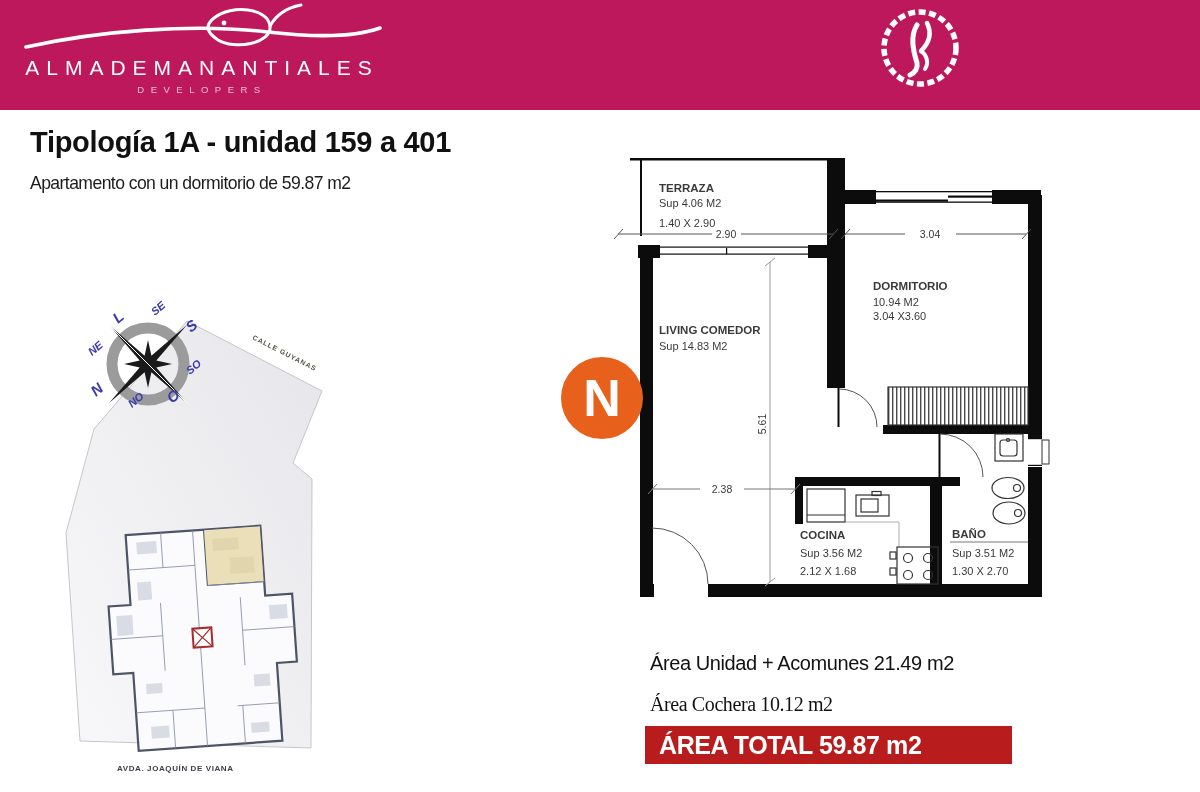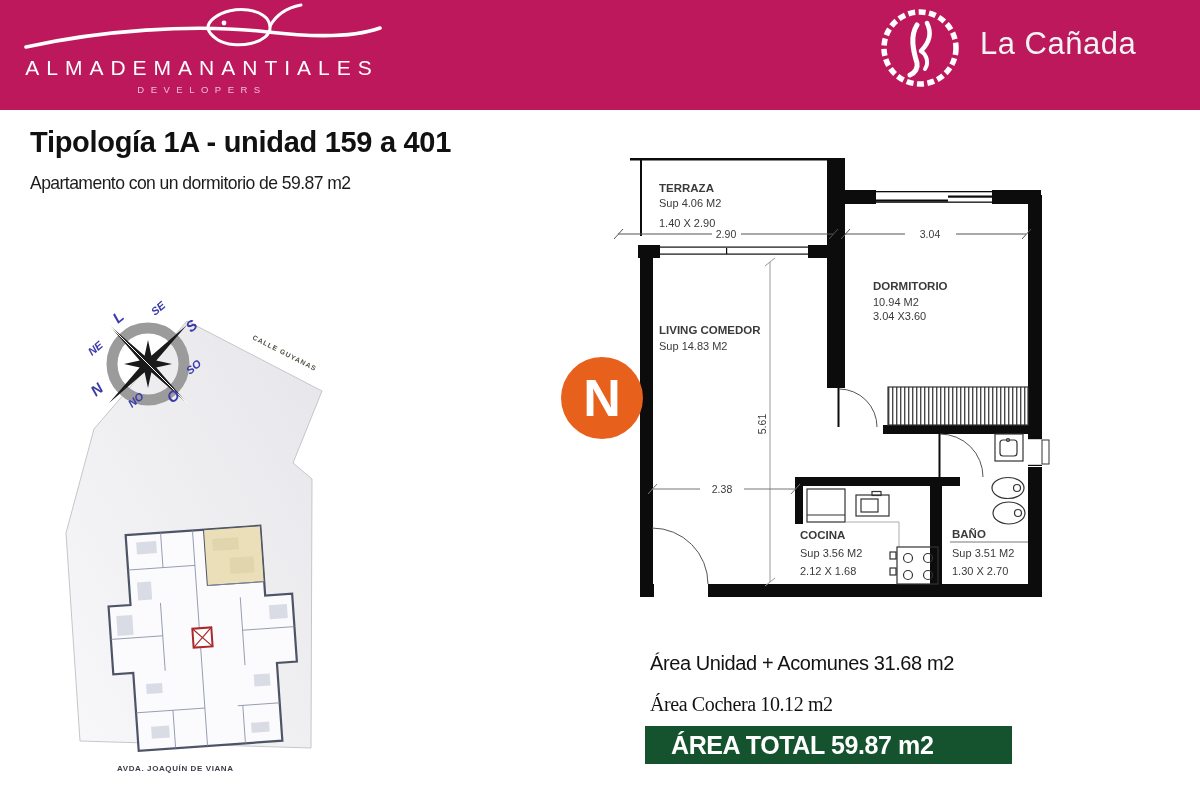--- a/index.html
+++ b/index.html
@@ -39,22 +39,22 @@
   
   .drawing{position:absolute;left:0;top:0;}
   
   .area-line{
     position:absolute;color:#121212;font-size:20px;letter-spacing:-.4px;white-space:nowrap;
   }
   .area-line-1{left:650px;top:652px;}
   .area-line-2{left:650px;top:693px;font-family:Liberation Serif, serif;}
   .total-bar{
     position:absolute;left:645px;top:726px;width:367px;height:38px;
-    background:#14532d;color:#ffffff;font-size:25px;font-weight:700;
-    letter-spacing:-.4px;line-height:38px;padding-left:26px;box-sizing:border-box;
+    background:#b91c1c;color:#ffffff;font-size:25px;font-weight:700;
+    letter-spacing:-.4px;line-height:38px;padding-left:14px;box-sizing:border-box;
     white-space:nowrap;
   }
   svg text{font-family:"Liberation Sans",sans-serif;}
 </style>
 </head>
 <body>
 
 <div class="header">
   <svg class="swoosh" width="370" height="56" viewBox="0 0 370 56">
     <path d="M 8,45 C 80,29 175,21 250,30 C 302,36 340,34 362,26" fill="none" stroke="#ffffff" stroke-width="3.6" stroke-linecap="round"></path>
@@ -66,21 +66,20 @@
     <span class="brand-name">ALMADEMANANTIALES</span>
     <span class="brand-sub">DEVELOPERS</span>
   </span>
 
   <svg class="stamp" width="88" height="88" viewBox="0 0 88 88">
     <circle cx="44" cy="43" r="36" fill="none" stroke="#ffffff" stroke-width="5.5" stroke-dasharray="7 3.5"></circle>
     <path d="M 41,20 C 34,31 37,45 41,58 C 42,63 39,68 34,70" fill="none" stroke="#ffffff" stroke-width="5" stroke-linecap="round"></path>
     <path d="M 51,18 C 57,30 51,40 45,46" fill="none" stroke="#ffffff" stroke-width="4.5" stroke-linecap="round"></path>
     <path d="M 45,46 C 51,50 53,58 49,64" fill="none" stroke="#ffffff" stroke-width="4" stroke-linecap="round"></path>
   </svg>
-  <span class="project-name">La Cañada</span>
 </div>
 
 <div class="page-title">Tipología 1A - unidad 159 a 401</div>
 <div class="page-subtitle">Apartamento con un dormitorio de 59.87 m2</div>
 
 <svg class="drawing" width="1200" height="792" viewBox="0 0 1200 792">
   <defs>
     <linearGradient id="lotGrad" x1="1" y1="0" x2="0" y2="1">
       <stop offset="0" stop-color="#e6e6ea"></stop>
       <stop offset="1" stop-color="#f8f8fa"></stop>
@@ -275,15 +274,15 @@
       <text x="722" y="493">2.38</text>
     </g>
 
     <g>
       <circle cx="602" cy="398" r="41" fill="#E8611C"></circle>
       <text x="602" y="416" text-anchor="middle" font-size="52" font-weight="700" fill="#ffffff">N</text>
     </g>
   </g>
 </svg>
 
-<div class="area-line area-line-1">Área Unidad + Acomunes 31.68  m2</div>
+<div class="area-line area-line-1">Área Unidad + Acomunes 21.49  m2</div>
 <div class="area-line area-line-2">Área  Cochera 10.12 m2</div>
 <div class="total-bar">ÁREA TOTAL 59.87 m2</div>
 
 </body></html>

